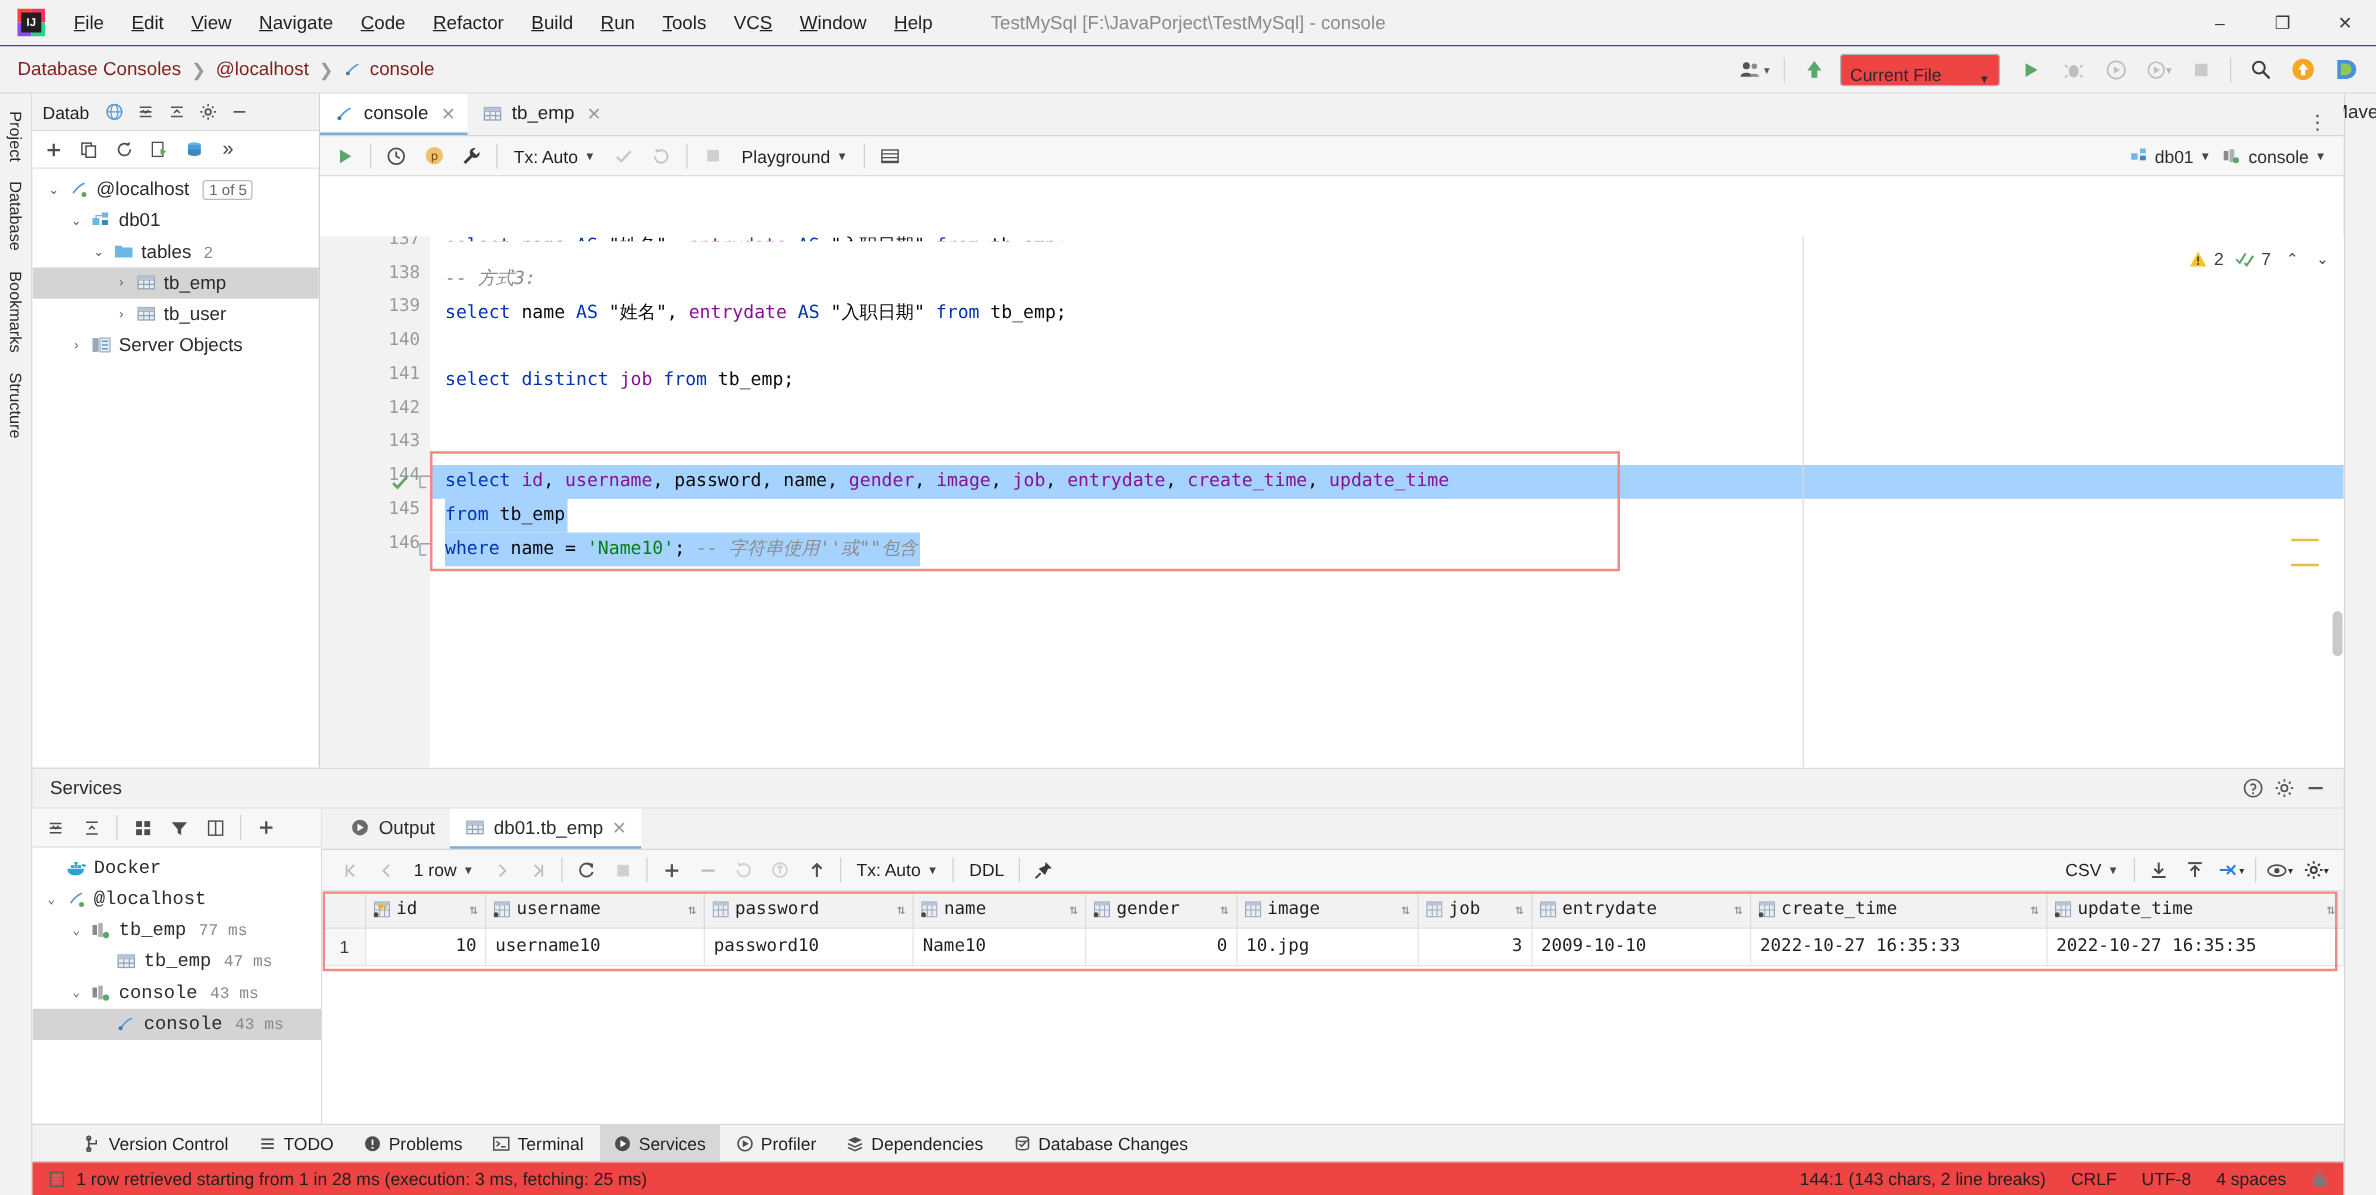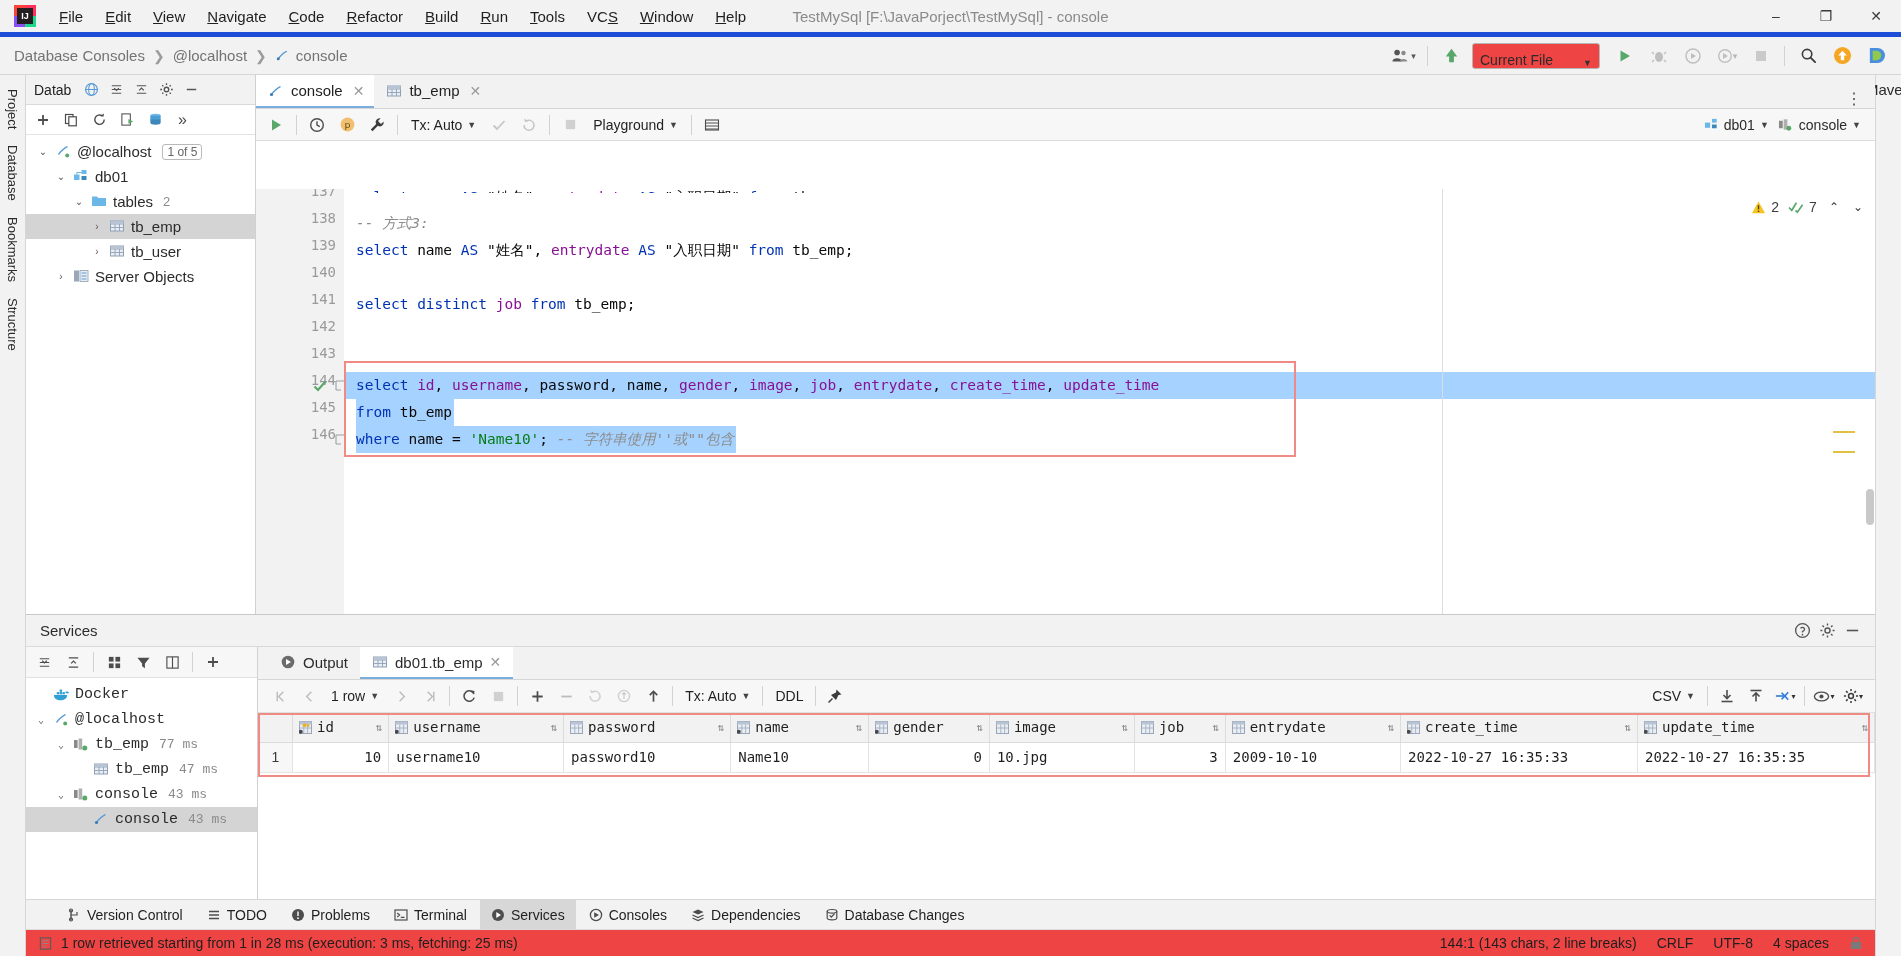--- a/index.html
+++ b/index.html
@@ -9,21 +9,21 @@
     font-size: 15px;
     background: #f2f2f2;
     color: #2b2b2b;
     overflow: hidden;
   }
   .app { position: relative; width: 1901px; height: 956px; display: flex; flex-direction: column; }
 
   
   .titlebar {
     height: 37px; display: flex; align-items: center;
-    background: #f2f2f2; border-bottom: 5px solid #1d4ed8;
+    background: #f2f2f2; border-bottom: 1px solid #1d4ed8;
     flex: 0 0 37px; position: relative;
   }
   .logo { width: 22px; height: 22px; margin: 0 12px 0 14px; position: relative; flex: none; }
   .logo .lg-a { position:absolute; left:0; top:0; width:11px; height:11px; background:#f9423a; }
   .logo .lg-b { position:absolute; right:0; top:0; width:11px; height:11px; background:#fe315d; }
   .logo .lg-c { position:absolute; left:0; bottom:0; width:11px; height:11px; background:#8b4df5; }
   .logo .lg-d { position:absolute; right:0; bottom:0; width:11px; height:11px; background:#21d789; }
   .logo .lg-in { position:absolute; left:3px; top:3px; width:16px; height:16px; background:#231f20; color:#fff; font-size:9px; text-align:center; line-height:16px; font-weight:bold; }
   .menubar { display: flex; align-items: center; gap: 0px; }
   .menu-item {
@@ -35,21 +35,21 @@
     font-size: 15px; color: #8a8a8a; pointer-events: none;
   }
   .win-ctrls { margin-left: auto; display: flex; align-items: center; height: 100%; }
   .win-btn { width: 50px; height: 37px; display:flex; align-items:center; justify-content:center; color:#3b3b3b; font-size:14px; }
 
   
   .navbar {
     height: 38px; flex: 0 0 38px; display: flex; align-items: center;
     background: #f2f2f2; border-bottom: 1px solid #d6d6d6; padding-left: 14px;
   }
-  .crumb { font-size: 15px; color: #737373; }
+  .crumb { font-size: 15px; color: #7f1d1d; }
   .crumb-sep { color: #9b9b9b; margin: 0 8px; font-size: 14px; }
   .navbar-right { margin-left: auto; display: flex; align-items: center; gap: 4px; padding-right: 10px; }
   .tb-ico { width: 30px; height: 28px; display:flex; align-items:center; justify-content:center; color:#5a5a5a; }
   .tb-ico.dis { opacity: .38; }
   .runcfg {
     height: 26px; min-width: 128px; background:#ef4444; border:1px solid #b6b6b6; border-radius:3px;
     display:flex; align-items:flex-end; padding: 0 7px; gap:6px; font-size:14px; margin:0 6px 0 2px;
   }
   .sep-v { width:1px; height:20px; background:#d2d2d2; margin:0 4px; }
 
@@ -1139,21 +1139,21 @@
             </span>
             <span>Services</span>
           </div>
           <div class="tsbtn">
             <span>
               <svg width="14" height="14" viewBox="0 0 14 14">
                 <circle cx="7" cy="7" r="5.6" fill="none" stroke="#4d4d4d" stroke-width="1.3"></circle>
                 <path d="M5.2 4.2 L10 7 L5.2 9.8 Z" fill="#4d4d4d"></path>
               </svg>
             </span>
-            <span>Consoles</span>
+            <span>Profiler</span>
           </div>
           <div class="tsbtn">
             <span>
               <svg width="14" height="14" viewBox="0 0 14 14">
                 <path d="M7 1.5 L12.5 4 L7 6.5 L1.5 4 Z" fill="#4d4d4d"></path>
                 <path d="M1.5 7 L7 9.5 L12.5 7" fill="none" stroke="#4d4d4d" stroke-width="1.3"></path>
                 <path d="M1.5 10 L7 12.5 L12.5 10" fill="none" stroke="#4d4d4d" stroke-width="1.3"></path>
               </svg>
             </span>
             <span>Dependencies</span>

